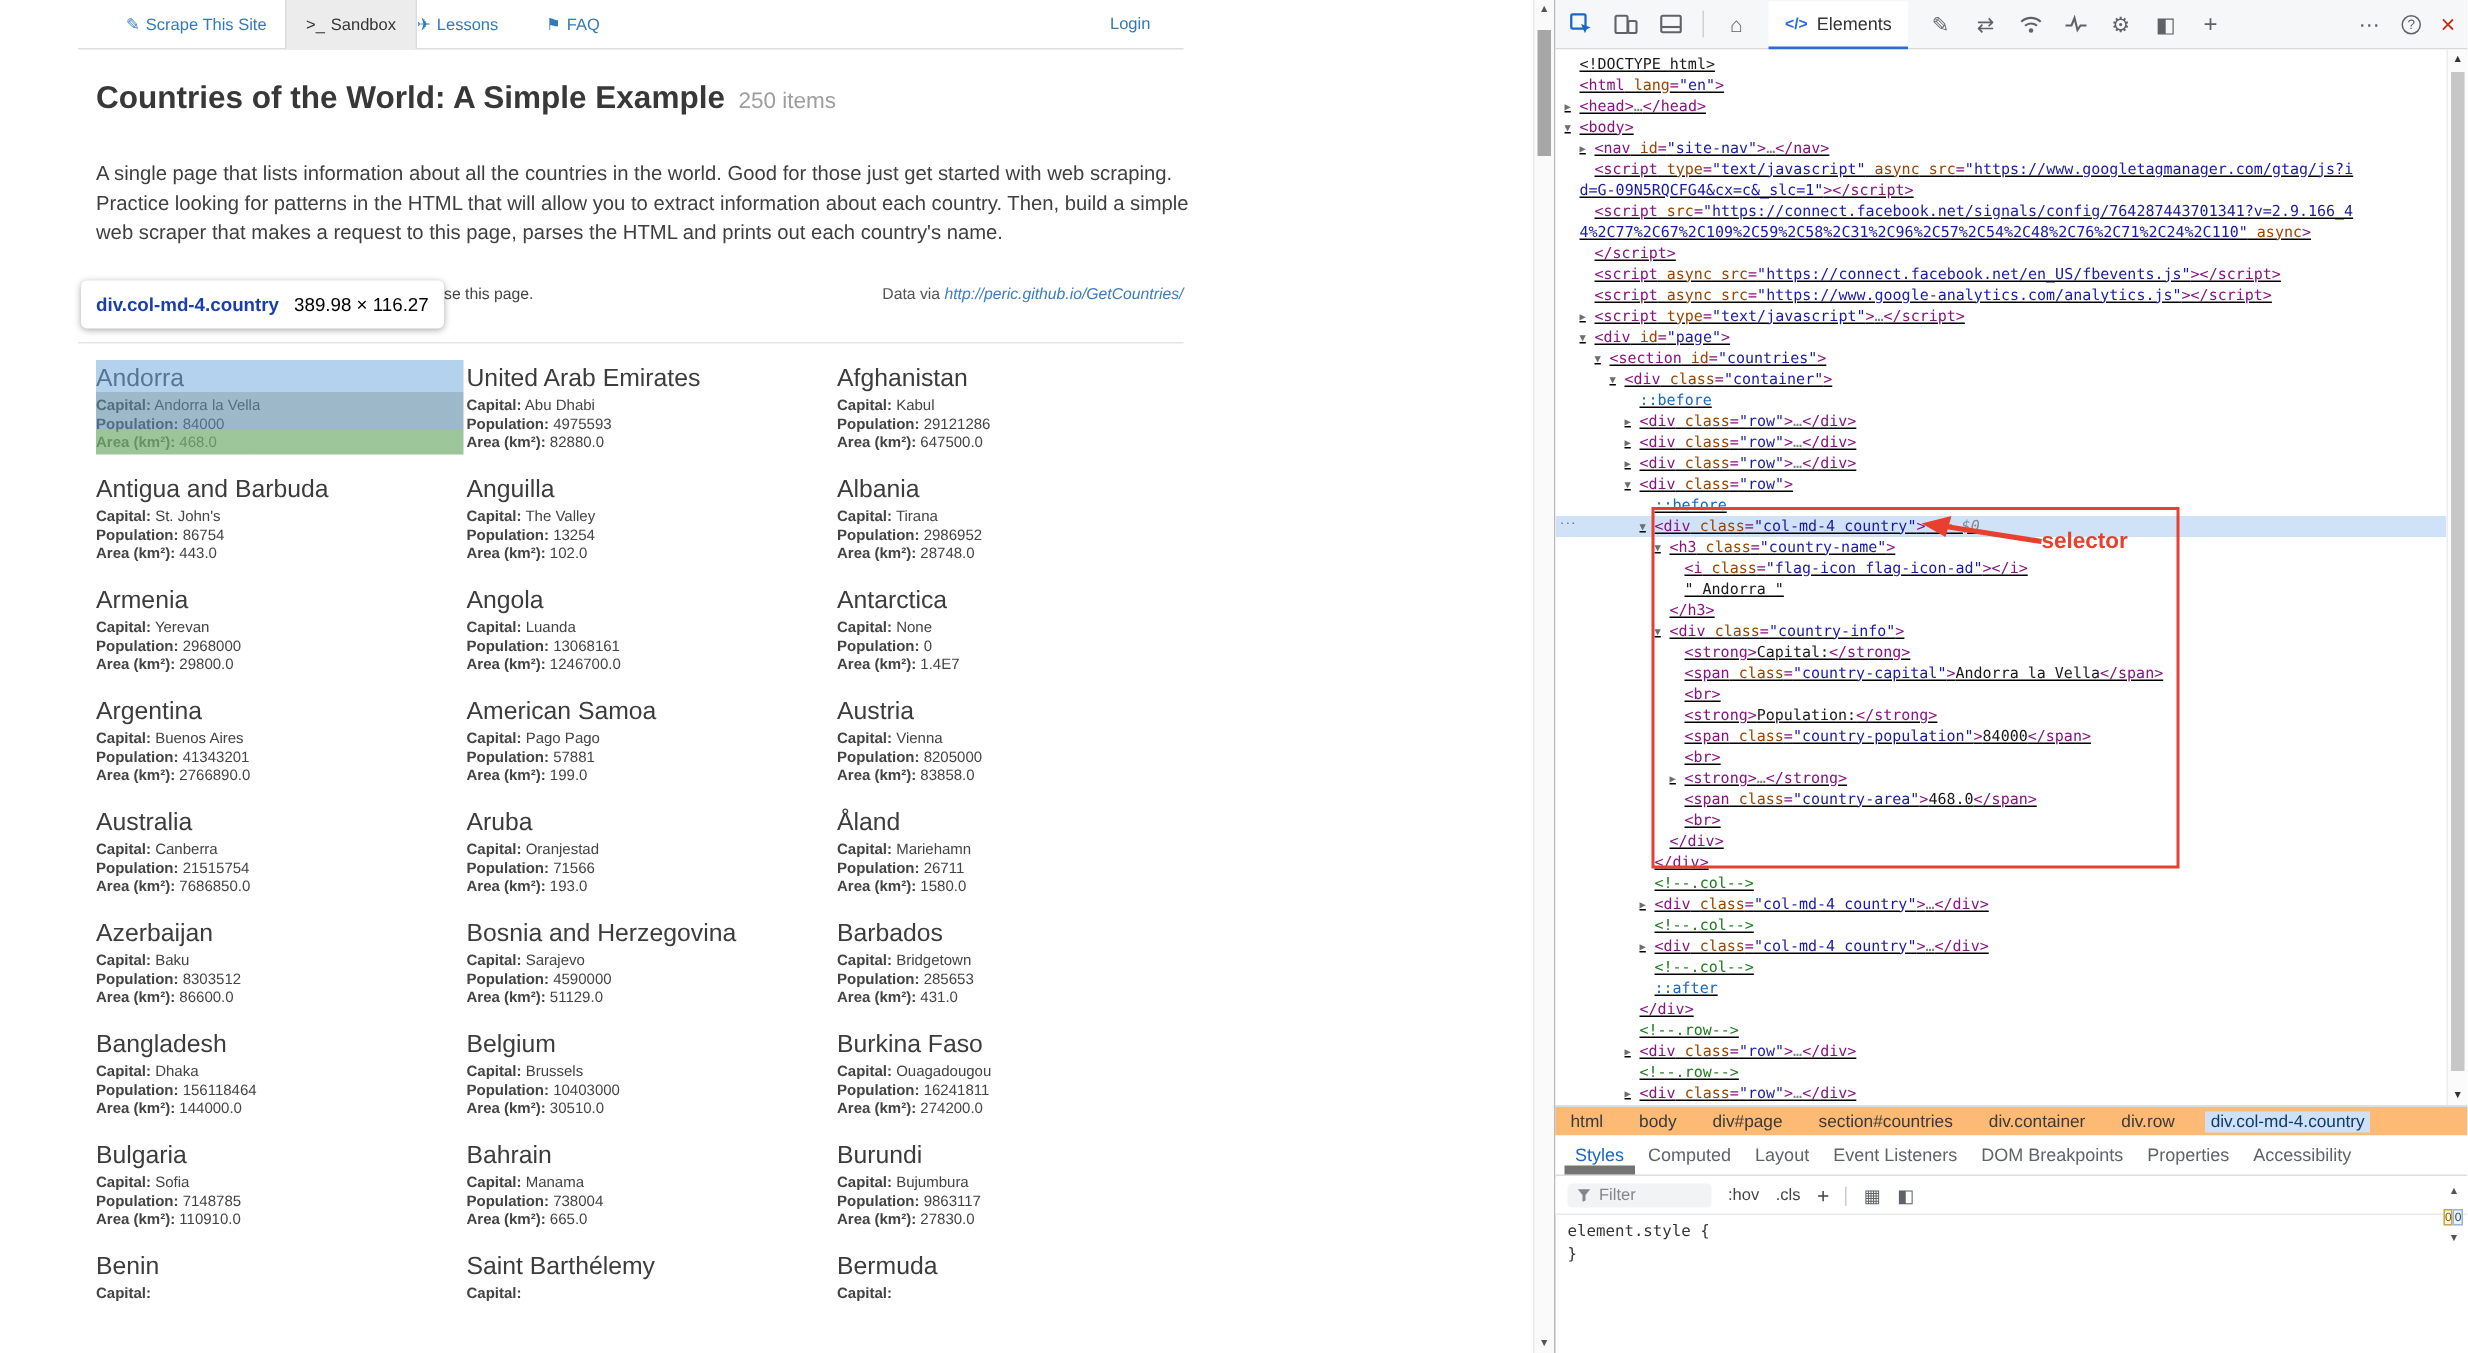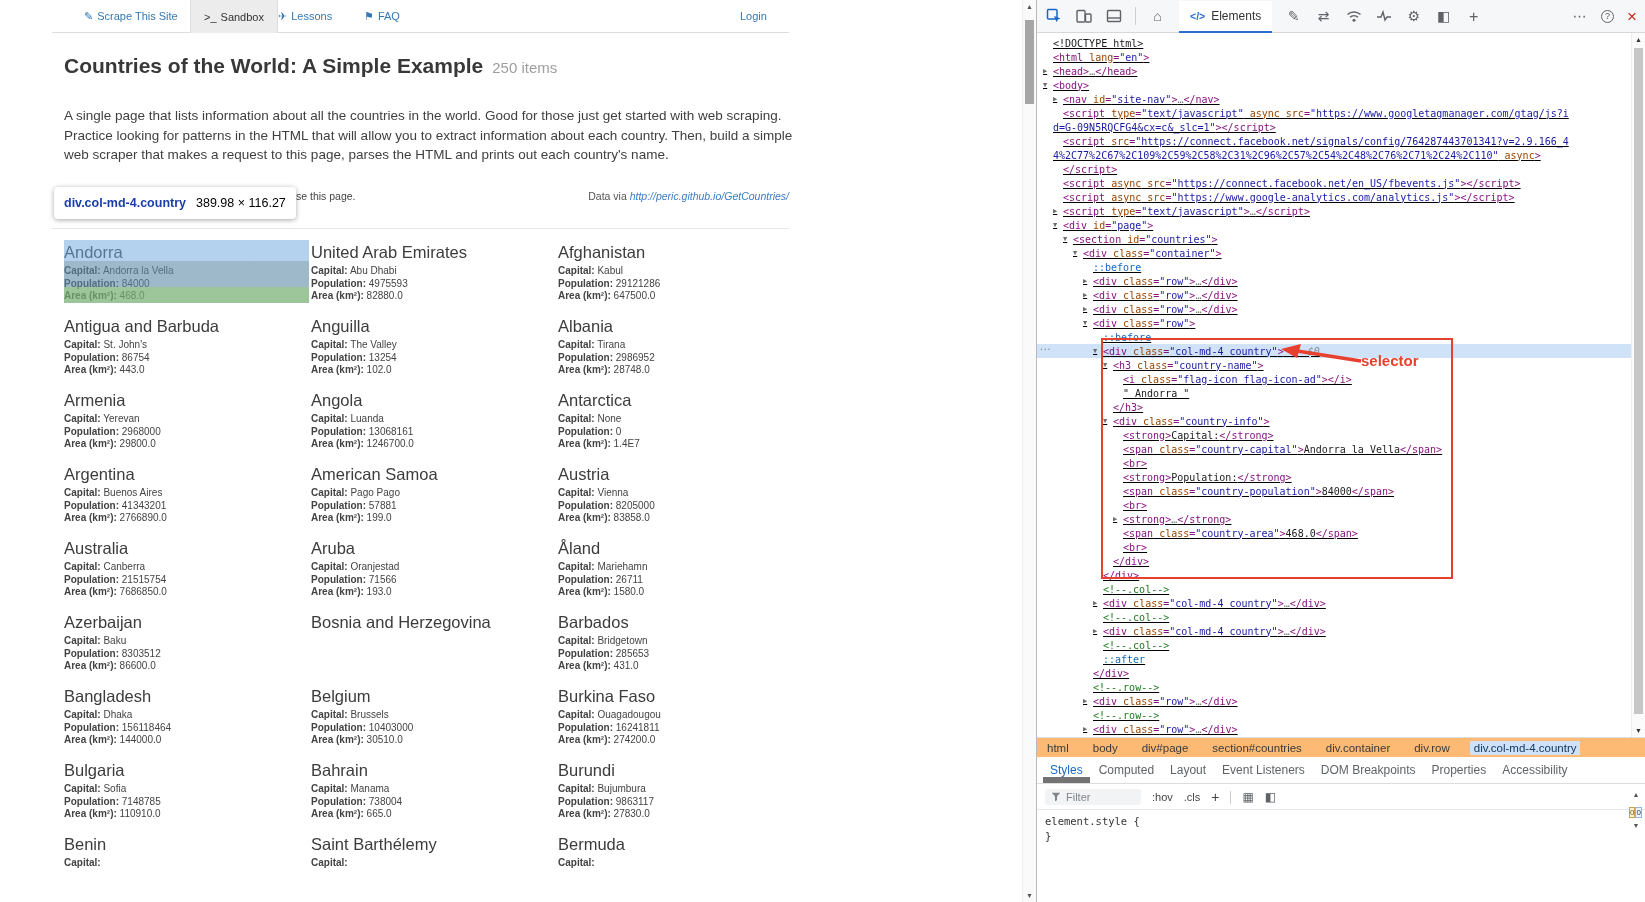--- a/index.html
+++ b/index.html
@@ -268,20 +268,25 @@
       <div class="country-card">
         <h3 class="country-name">Azerbaijan</h3>
         <div class="country-info">
           <div class="info-line"><strong>Capital:</strong> Baku</div>
           <div class="info-line"><strong>Population:</strong> 8303512</div>
           <div class="info-line"><strong>Area (km²):</strong> 86600.0</div>
         </div>
       </div>
       <div class="country-card">
         <h3 class="country-name">Bosnia and Herzegovina</h3>
+        <div class="country-info">
+          <div class="info-line"><strong>Capital:</strong> Sarajevo</div>
+          <div class="info-line"><strong>Population:</strong> 4590000</div>
+          <div class="info-line"><strong>Area (km²):</strong> 51129.0</div>
+        </div>
       </div>
       <div class="country-card">
         <h3 class="country-name">Barbados</h3>
         <div class="country-info">
           <div class="info-line"><strong>Capital:</strong> Bridgetown</div>
           <div class="info-line"><strong>Population:</strong> 285653</div>
           <div class="info-line"><strong>Area (km²):</strong> 431.0</div>
         </div>
       </div>
       <div class="country-card">

